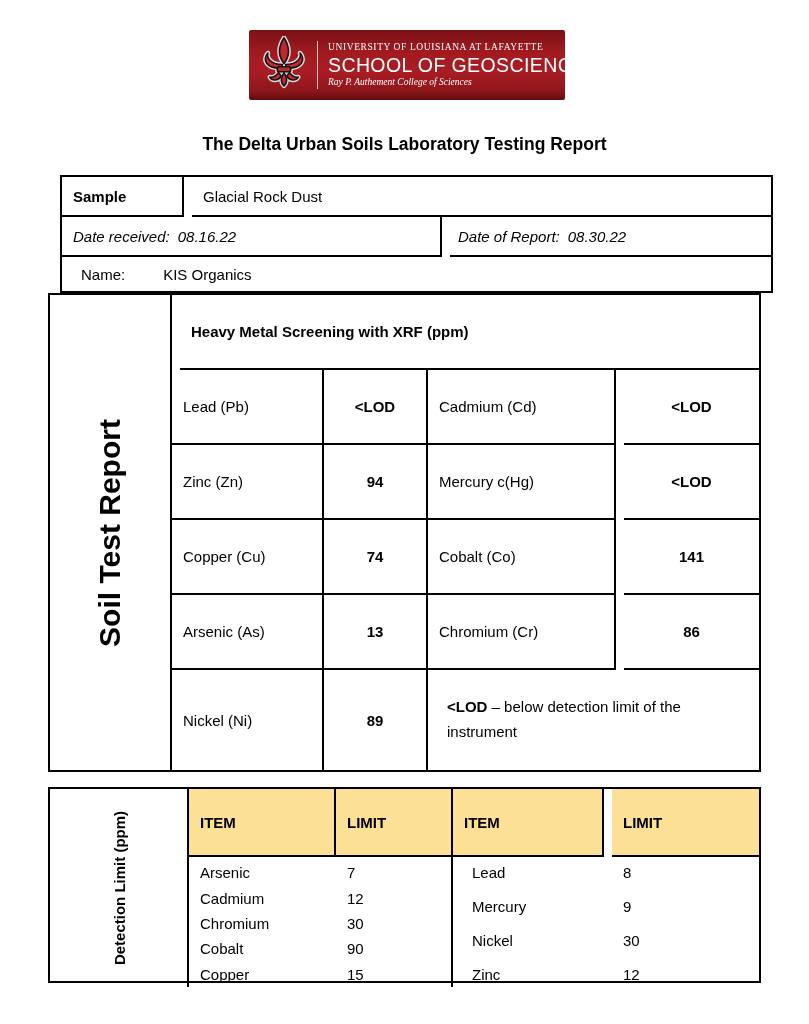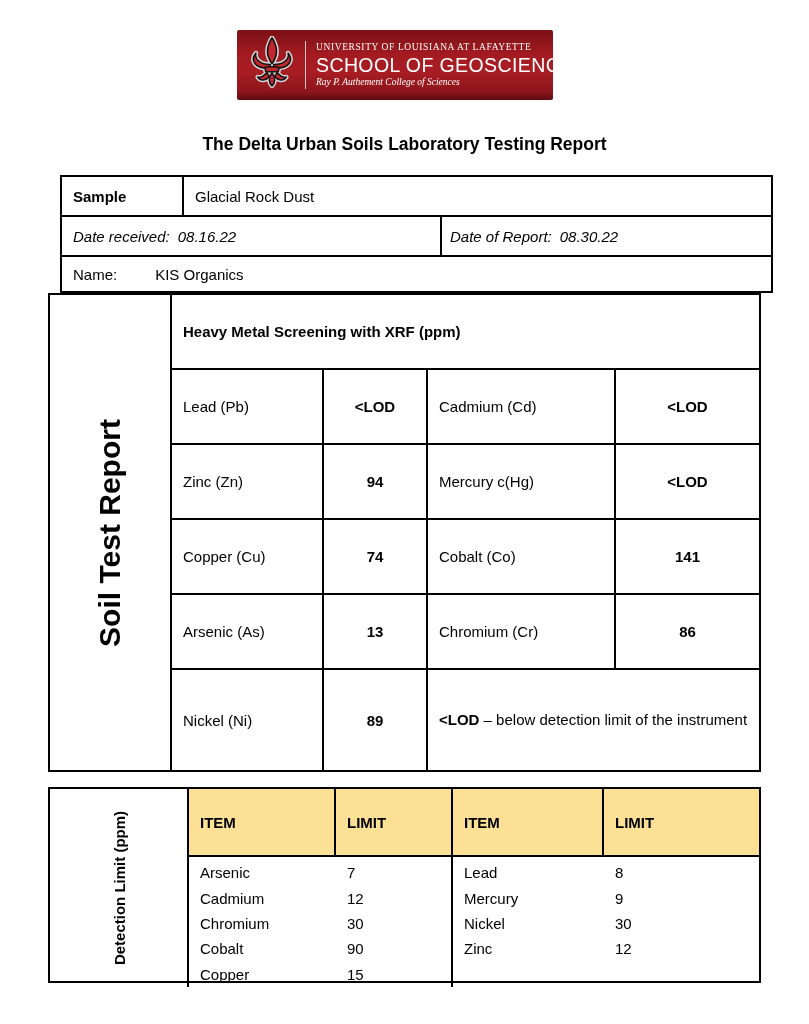--- a/index.html
+++ b/index.html
@@ -1,37 +1,37 @@
 <!DOCTYPE html>
 <html><head>
 <meta charset="utf-8">
 <style>
   html,body{margin:0;padding:0;}
   body{width:809px;height:1024px;background:#fff;font-family:"Liberation Sans",sans-serif;color:#000;position:relative;overflow:hidden;}
   .page{position:absolute;inset:0;}
 
   
-  .banner{position:absolute;left:237px;top:30px;width:316px;height:70px;
+  .banner{position:absolute;left:249px;top:30px;width:316px;height:70px;
     background:linear-gradient(180deg,#7c1116 0%,#a31b21 35%,#a81d23 60%,#8c161b 88%,#5f0c10 100%);
     display:flex;align-items:center;padding:0 0 0 12px;box-sizing:border-box;border-radius:2px;}
   .fleur{width:46px;height:58px;flex:0 0 auto;}
   .banner-sep{width:1px;height:48px;background:rgba(255,255,255,.75);margin:0 10px 0 10px;flex:0 0 auto;}
   .banner-text{display:flex;flex-direction:column;justify-content:center;line-height:1.15;min-width:0;}
   .banner-univ{font-family:"Liberation Serif",serif;font-size:9.5px;letter-spacing:.6px;color:#fff;white-space:nowrap;}
   .banner-school{font-family:"Liberation Sans",sans-serif;font-size:19.5px;letter-spacing:.4px;color:#fff;white-space:nowrap;margin-top:1px;}
   .banner-college{font-family:"Liberation Serif",serif;font-style:italic;font-size:9.5px;color:#fff;white-space:nowrap;margin-top:1px;}
 
   
   .title{position:absolute;left:0;top:134px;width:100%;text-align:center;font-size:17.5px;font-weight:bold;}
 
   
   .grid{position:absolute;display:grid;border:2px solid #000;box-sizing:border-box;background:#fff;}
   .cell{border-right:2px solid #000;border-bottom:2px solid #000;box-sizing:border-box;
         display:flex;align-items:center;padding:0 11px;font-size:15px;}
-  .nbr{border-right:none;} .nbb{border-bottom:none;}
+  .nbr{border-right:none;margin-left:8px;} .nbb{border-bottom:none;}
   .bold{font-weight:bold;}
   .ital{font-style:italic;}
   .val{justify-content:center;font-weight:bold;padding:0 4px;}
   .vwrap{position:relative;}
   .vlabel{position:absolute;top:50%;left:50%;transform:translate(-50%,-50%) rotate(-90deg);
           white-space:nowrap;font-weight:bold;}
 
   
   .info{left:60px;top:175px;width:713px;height:118px;
         grid-template-columns:122px 258px 1fr;grid-template-rows:40px 40px 1fr;}
@@ -56,21 +56,21 @@
   
   .dl{left:48px;top:787px;width:713px;height:196px;
       grid-template-columns:139px 147px 117px 151px 1fr;
       grid-template-rows:68px 1fr;}
   .dl-side{grid-area:1/1/3/2;}
   .dl-side .vlabel{font-size:15px;}
   .dl-h{font-weight:bold;}
   .dl-h1{grid-area:1/2/2/3;} .dl-h2{grid-area:1/3/2/4;} .dl-h3{grid-area:1/4/2/5;} .dl-h4{grid-area:1/5/2/6;}
   .dl-gl{grid-area:2/2/3/4;border-right:2px solid #000;}
   .dl-gr{grid-area:2/4/3/6;}
-  .dl-group{display:flex;flex-direction:column;justify-content:flex-start;padding-top:3px;}
+  .dl-group{display:flex;flex-direction:column;justify-content:space-between;padding-top:3px;}
   .dl-row{display:flex;height:25.4px;align-items:center;font-size:15px;}
   .dl-gl .dl-item{width:147px;padding-left:11px;box-sizing:border-box;}
   .dl-gr .dl-item{width:151px;padding-left:11px;box-sizing:border-box;}
   .dl-limit{padding-left:11px;}
 </style>
 </head>
 <body>
 
 <div class="page">
 

